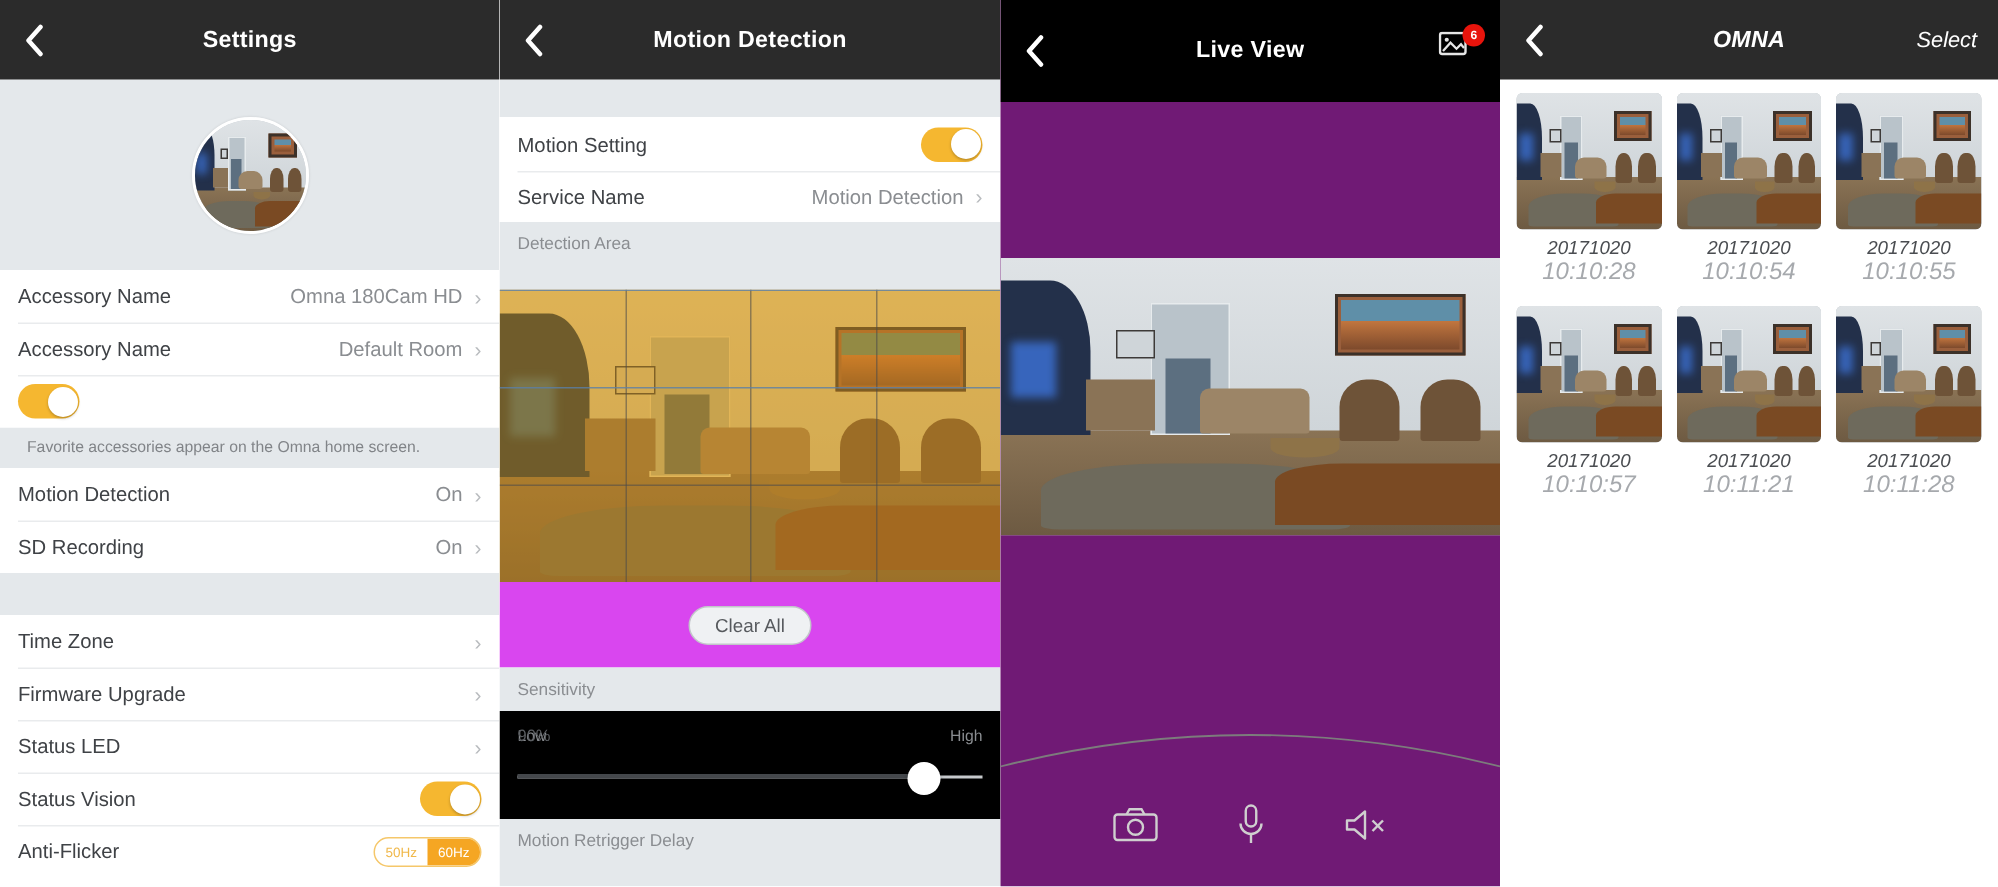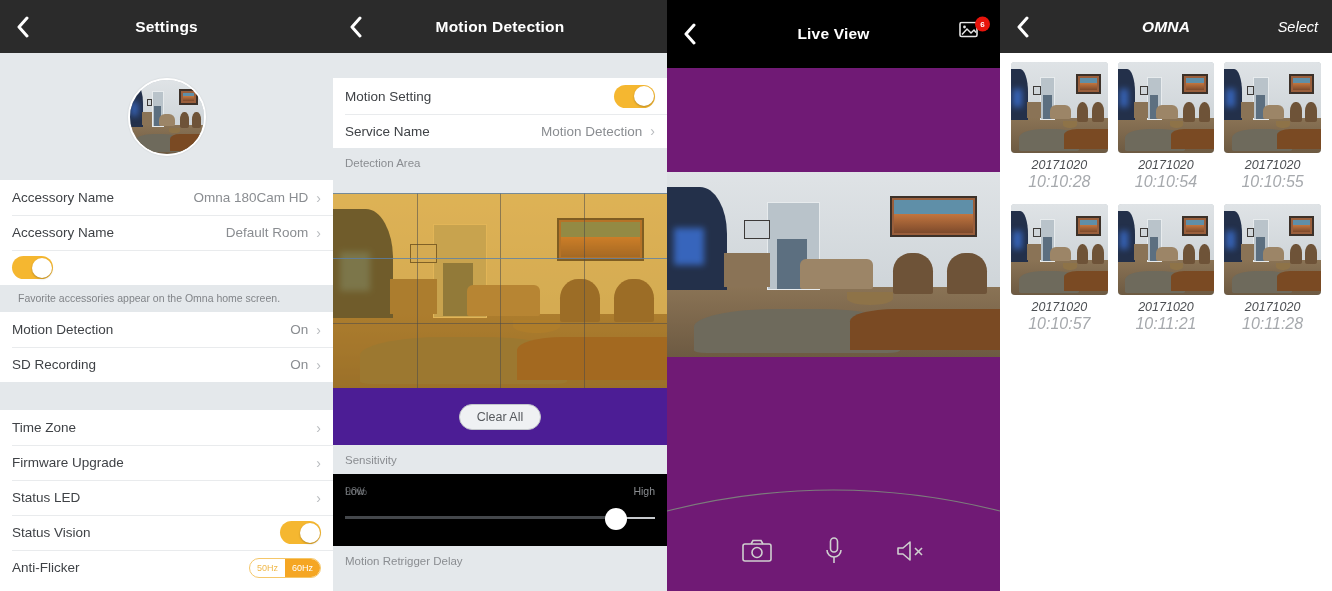--- a/index.html
+++ b/index.html
@@ -115,21 +115,21 @@
   
   .det-wrap { position: relative; width: 100%; height: 195px; overflow: hidden; }
   .det-tint { position:absolute; inset:0; background: rgba(230,160,25,.62); mix-blend-mode: multiply; }
   .det-tint2 { position:absolute; inset:0; background: rgba(243,185,60,.38); }
   .det-grid { position:absolute; inset:0; }
   .det-grid span { position:absolute; background:#4a4a4a; opacity:.55; }
   .det-grid span.v { width:1px; top:0; bottom:0; }
   .det-grid span.h { height:1px; left:0; right:0; }
   .det-grid span.blue { background:#5b7fa8; opacity:.8; }
 
-  .clear-wrap { background:#4c1d95; height: 57px; display:flex; align-items:center; justify-content:center; }
+  .clear-wrap { background:#d946ef; height: 57px; display:flex; align-items:center; justify-content:center; }
   .clear-btn {
     border: 1px solid #c2c6ca; border-radius: 14px; background: #eff1f3;
     color: #56595d; font-size: 12.5px; padding: 5px 17px; cursor: pointer;
     font-family: "Liberation Sans", sans-serif;
   }
 
   .slider-block { background:#000000; padding: 8px 12px 16px 12px; }
   .slider-labels { display:flex; align-items:center; font-size:10.5px; color:#8a8d91; position:relative; height:18px;}
   .slider-labels .low { position:absolute; left:0; }
   .slider-labels .high { position:absolute; right:0; }

